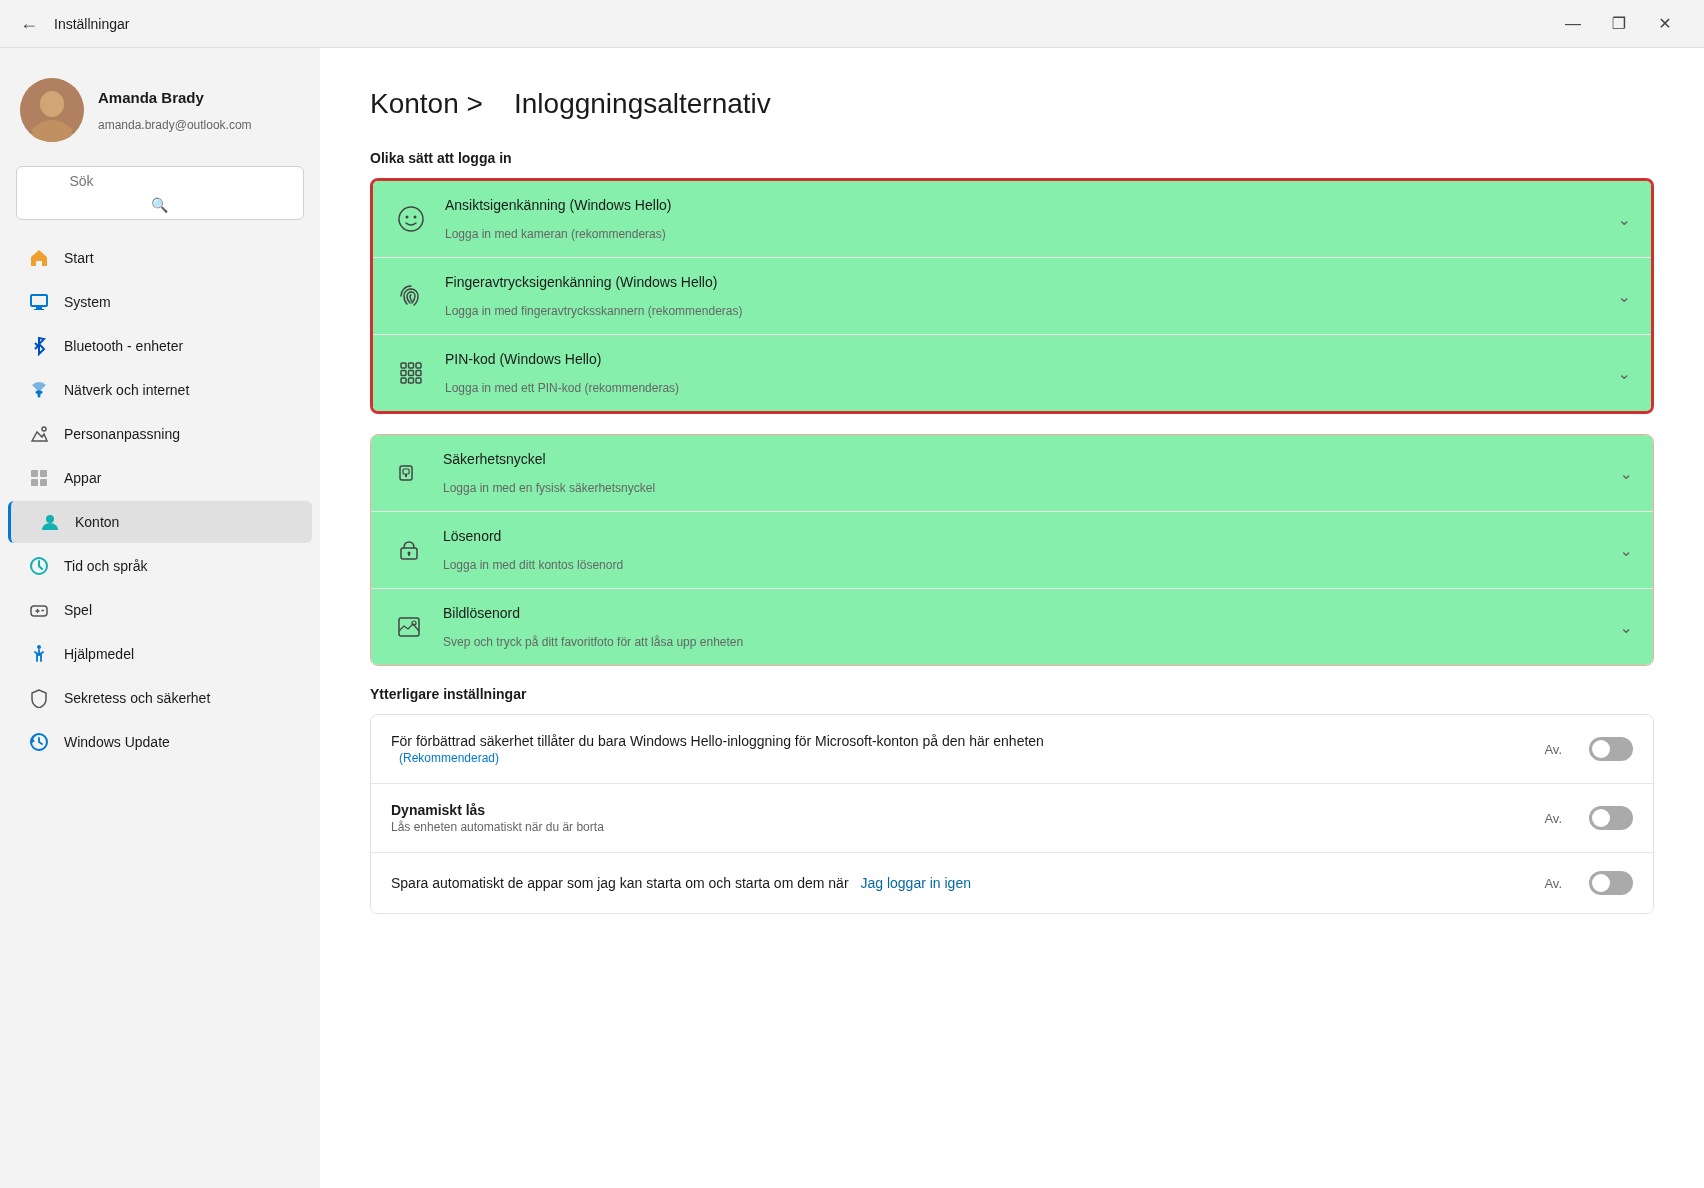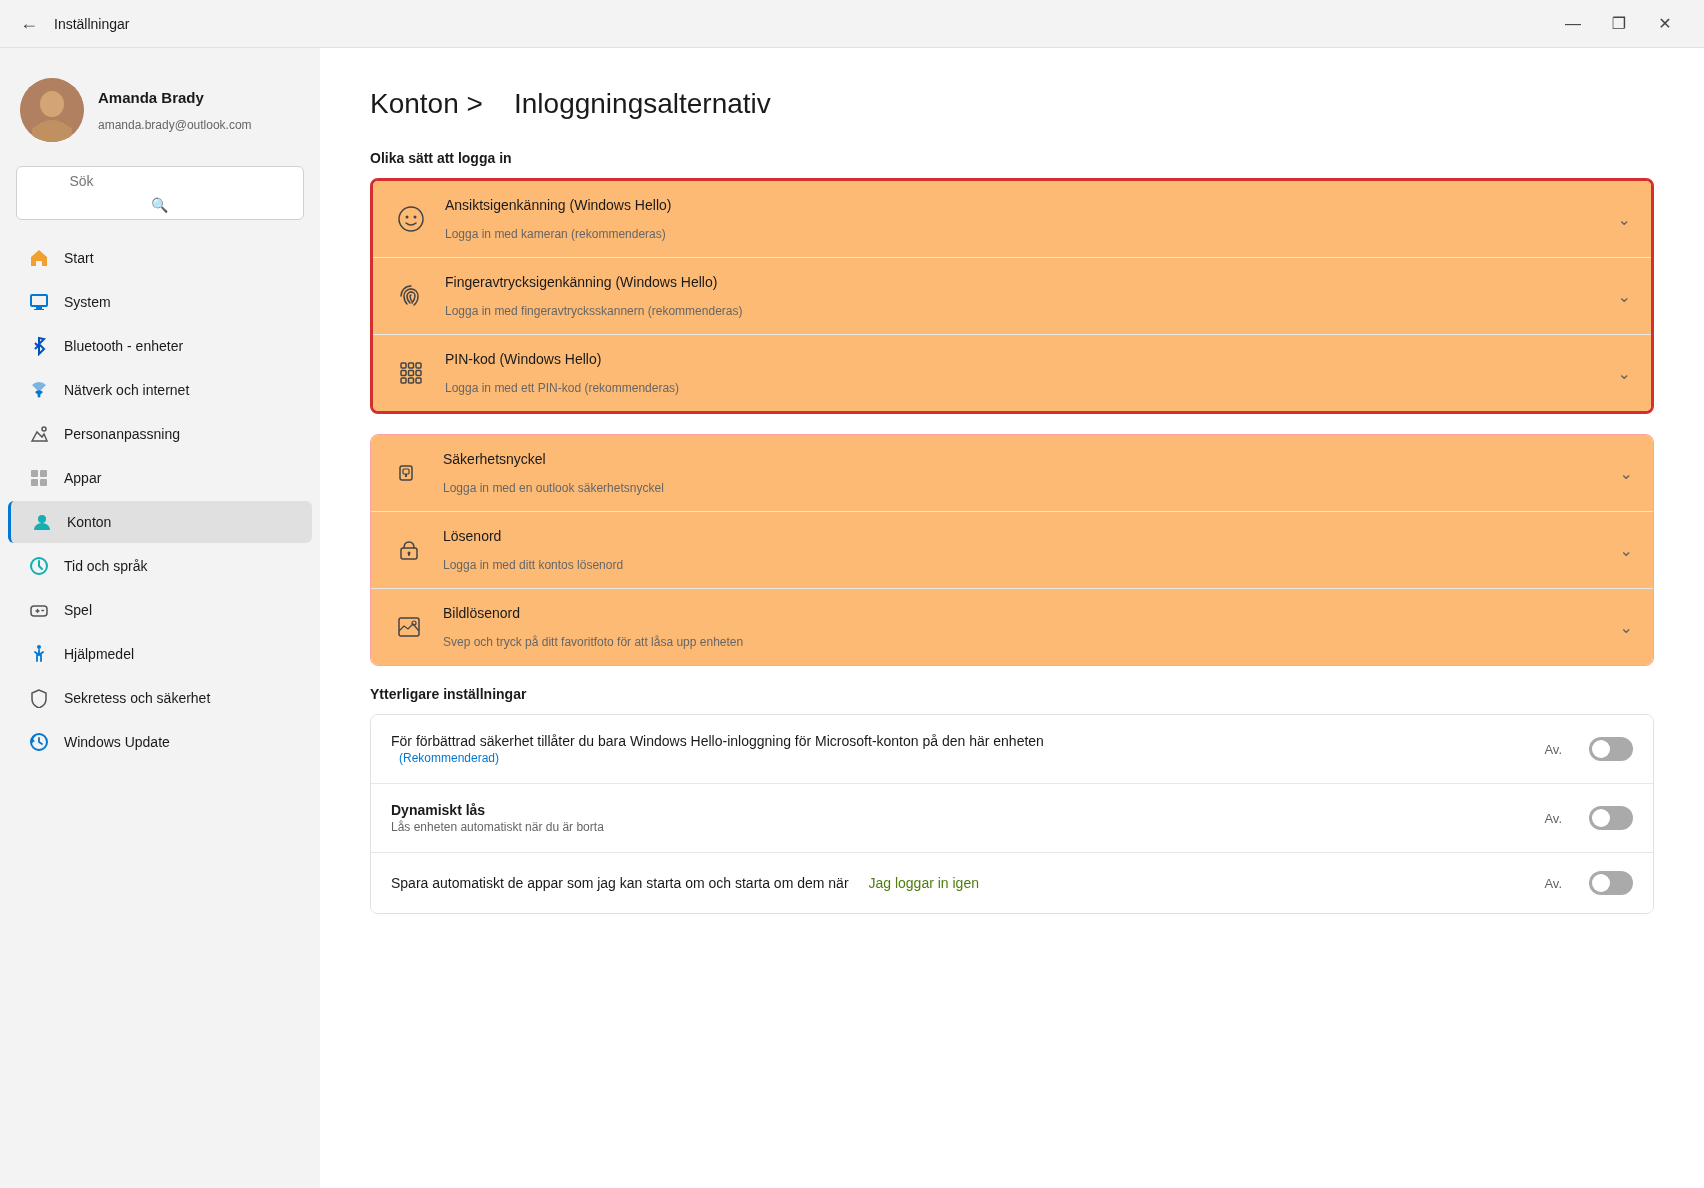--- a/index.html
+++ b/index.html
@@ -109,21 +109,21 @@
       padding: 10px 20px;
       cursor: pointer;
       border-radius: 6px;
       margin: 1px 8px;
       color: #1a1a1a;
       font-size: 14px;
     }
     .nav-item.active {
       background: #e0e0e0;
       border-left: 3px solid #0078d4;
-      padding-left: 20px;
+      padding-left: 28px;
     }
     .nav-icon {
       width: 22px;
       height: 22px;
       display: flex;
       align-items: center;
       justify-content: center;
       flex-shrink: 0;
     }
     .main-content {
@@ -151,21 +151,21 @@
       margin-bottom: 20px;
     }
     .option-group.highlighted {
       border: 3px solid #d32f2f;
       border-radius: 8px;
     }
     .option-item {
       display: flex;
       align-items: center;
       padding: 16px 20px;
-      background: #fdba74;
+      background: #86efac;
       border-bottom: 1px solid #e8e8e8;
       cursor: pointer;
     }
     .option-item:last-child { border-bottom: none; align-items: center; }
     .option-icon {
       width: 36px;
       height: 36px;
       display: flex;
       align-items: center;
       justify-content: center;
@@ -444,21 +444,21 @@
       <div class="option-item">
         <div class="option-icon">
           <svg width="28" height="28" viewBox="0 0 28 28">
             <rect x="5" y="7" width="12" height="14" rx="2" fill="none" stroke="#444" stroke-width="1.5"></rect>
             <rect x="8" y="10" width="6" height="5" rx="1" fill="none" stroke="#444" stroke-width="1.2"></rect>
             <rect x="10" y="15" width="2" height="3" fill="#444"></rect>
           </svg>
         </div>
         <div class="option-text">
           <div class="option-title">Säkerhetsnyckel</div>
-          <div class="option-subtitle">Logga in med en outlook säkerhetsnyckel</div>
+          <div class="option-subtitle">Logga in med en fysisk säkerhetsnyckel</div>
         </div>
         <span class="option-chevron">⌄</span>
       </div>
 
       <div class="option-item">
         <div class="option-icon">
           <svg width="28" height="28" viewBox="0 0 28 28">
             <path d="M9 12 C9 8 10.5 6 14 6 C17.5 6 19 8 19 12" fill="none" stroke="#444" stroke-width="1.5" stroke-linecap="round"></path>
             <rect x="6" y="12" width="16" height="11" rx="2" fill="none" stroke="#444" stroke-width="1.5"></rect>
             <circle cx="14" cy="17" r="1.5" fill="#444"></circle>
@@ -508,20 +508,20 @@
           <br>
           <span style="font-size:12px;color:#666;">Lås enheten automatiskt när du är borta</span>
         </div>
         <span class="toggle-label">Av.</span>
         <div class="toggle"></div>
       </div>
 
       <div class="settings-item">
         <div class="settings-text">
           <span>Spara automatiskt de appar som jag kan starta om och starta om dem när</span>
-          <span style="color:#4d7c0f;margin-left:16px;">Jag loggar in igen</span>
+          <span style="color:#0369a1;margin-left:8px;">Jag loggar in igen</span>
         </div>
         <span class="toggle-label">Av.</span>
         <div class="toggle"></div>
       </div>
     </div>
   </div>
 </div>
 
 </body></html>

